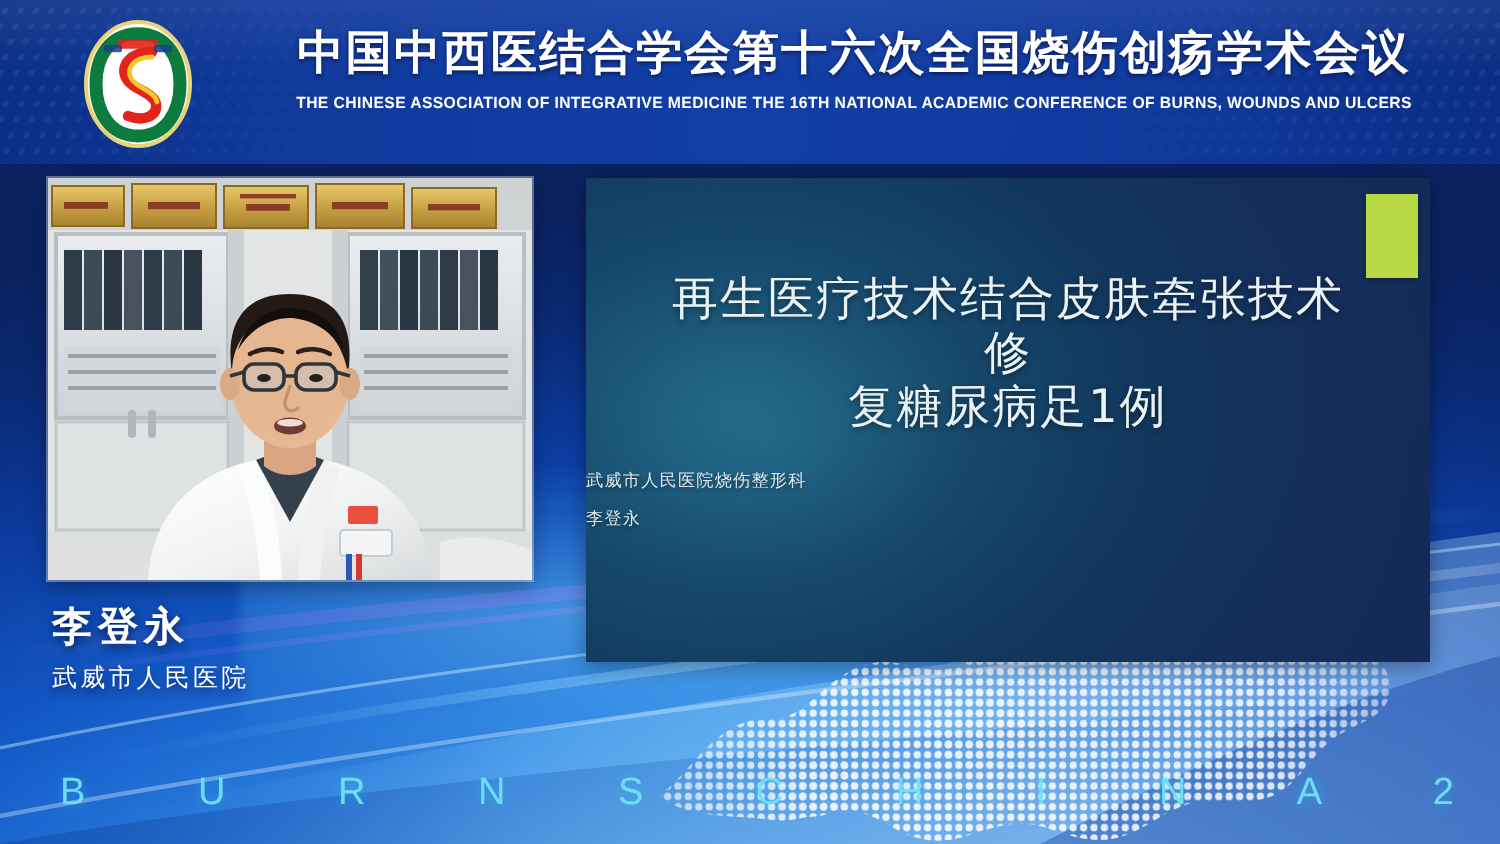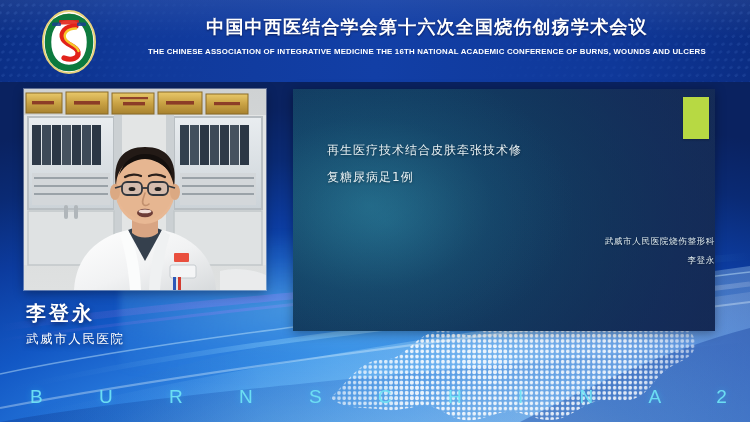--- a/index.html
+++ b/index.html
@@ -47,21 +47,21 @@
     -webkit-mask-image:linear-gradient(90deg, rgba(0,0,0,.9) 0%, rgba(0,0,0,.25) 22%, rgba(0,0,0,0) 36%, rgba(0,0,0,0) 60%, rgba(0,0,0,.3) 80%, rgba(0,0,0,.85) 100%);
             mask-image:linear-gradient(90deg, rgba(0,0,0,.9) 0%, rgba(0,0,0,.25) 22%, rgba(0,0,0,0) 36%, rgba(0,0,0,0) 60%, rgba(0,0,0,.3) 80%, rgba(0,0,0,.85) 100%);
   }
   .header .sheen{
     position:absolute;left:0;top:0;width:750px;height:82px;
     background:linear-gradient(180deg, rgba(255,255,255,.07) 0%, rgba(255,255,255,0) 45%);
   }
   .hdr-logo{position:absolute;left:36px;top:9px;width:66px;height:66px;}
   .hdr-text{position:absolute;left:112px;top:12px;width:630px;text-align:center;}
   .hdr-cn{
-    color:#ffffff;font-size:18px;font-weight:bold;letter-spacing:1.2px;
+    color:#ffffff;font-size:23px;font-weight:bold;letter-spacing:1.2px;
     line-height:30px;white-space:nowrap;
     text-shadow:0 1px 2px rgba(0,10,60,.7);
     font-family:"DejaVu Sans","Liberation Sans",sans-serif;
   }
   .hdr-en{
     margin-top:5px;color:#ffffff;font-size:8.1px;font-weight:bold;letter-spacing:.2px;
     white-space:nowrap;transform:scaleX(.97);transform-origin:center;
     font-family:"Liberation Sans",sans-serif;
   }
 
@@ -86,27 +86,27 @@
     background:
       radial-gradient(65% 80% at 18% 48%, rgba(60,165,190,.30) 0%, rgba(30,110,150,.12) 45%, rgba(0,0,0,0) 75%),
       linear-gradient(135deg, rgba(18,50,95,.25) 0%, rgba(20,40,85,.55) 100%);
   }
   .slide-green{
     position:absolute;right:6px;top:8px;width:26px;height:42px;
     background:#b7d943;box-shadow:0 1px 2px rgba(0,0,0,.25);
   }
   .slide-title{
     position:absolute;left:34px;right:34px;top:48px;
-    color:#e9f2f5;
-    font-size:12px;line-height:27px;letter-spacing:1px;
+    text-align:center;color:#e9f2f5;
+    font-size:23px;line-height:27px;letter-spacing:1px;
     font-family:"DejaVu Sans","Liberation Sans",sans-serif;
     text-shadow:0 1px 3px rgba(0,0,0,.45);
   }
   .slide-sub{
-    position:absolute;left:0;right:0;top:144px;text-align:right;
+    position:absolute;left:0;right:0;top:144px;text-align:left;
     color:#dce8ec;font-size:8.6px;line-height:16px;letter-spacing:.6px;
     font-family:"DejaVu Sans","Liberation Sans",sans-serif;
     text-shadow:0 1px 2px rgba(0,0,0,.4);
   }
   .slide-sub .ln2{display:block;margin-top:3px;}
 
   
   .speaker{position:absolute;left:26px;top:300px;width:260px;}
   .speaker-name{
     color:#ffffff;font-size:20px;font-weight:bold;letter-spacing:3px;

